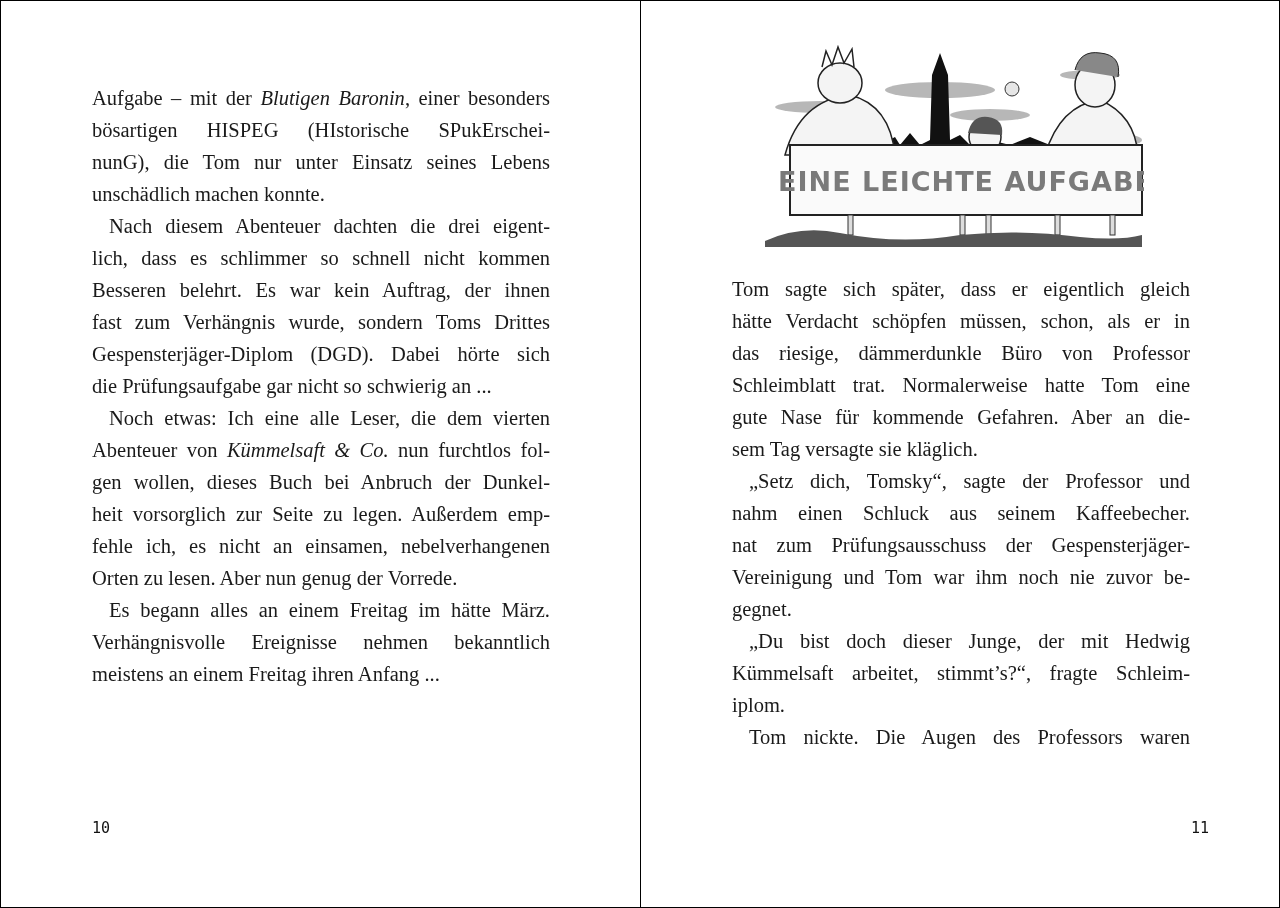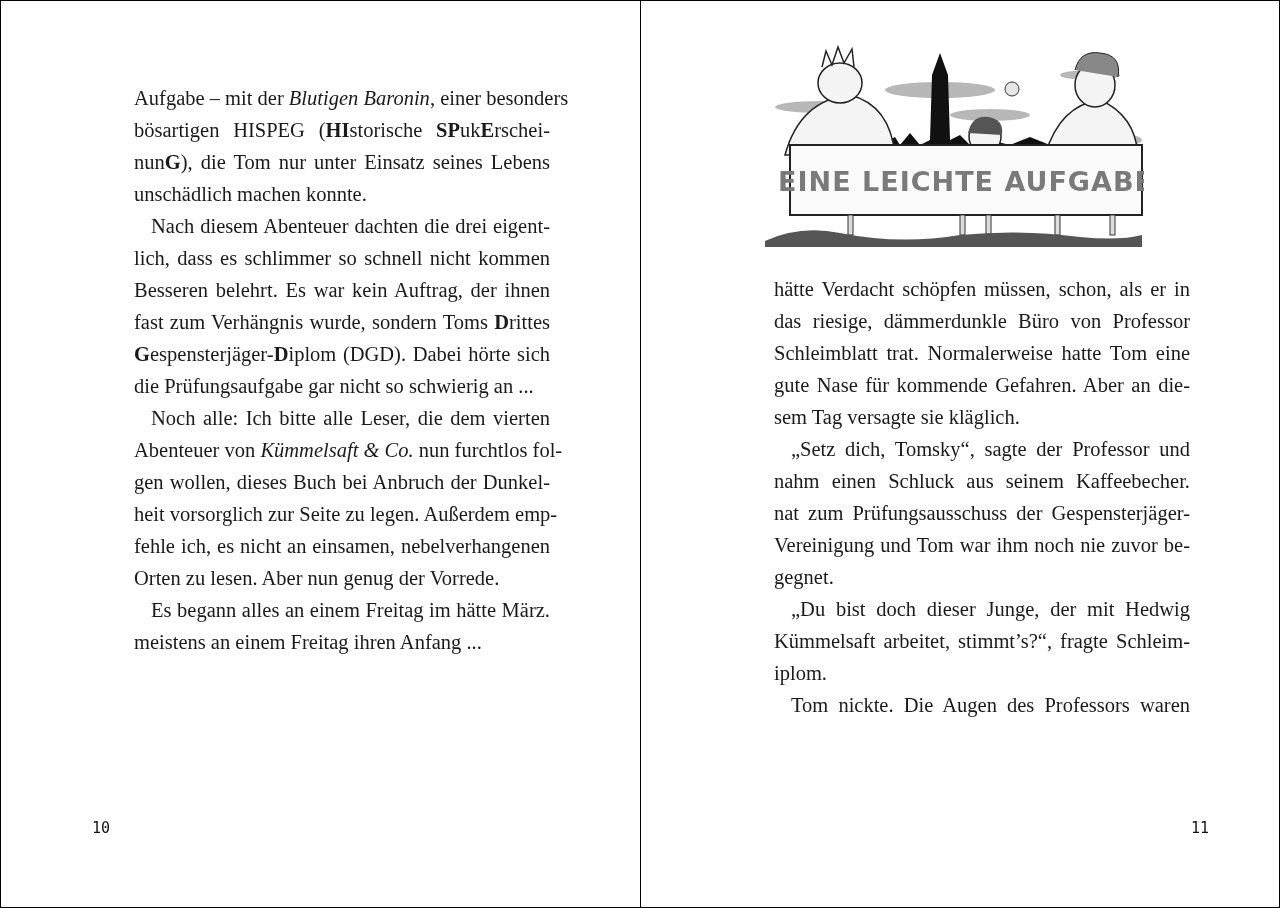--- a/index.html
+++ b/index.html
@@ -5,53 +5,54 @@
     html, body { margin:0; padding:0; background:#fff; }
     body { width:1280px; height:908px; position:relative; overflow:hidden; font-family:"Liberation Serif","DejaVu Serif",serif; color:#1a1a1a; }
     .spread { position:absolute; left:0; top:0; width:1278px; height:906px; border:1px solid #000; }
     .divider { position:absolute; left:640px; top:0; width:1px; height:908px; background:#000; }
     .page { position:absolute; top:0; height:906px; }
     .page.left { left:0; width:640px; }
     .page.right { left:641px; width:638px; }
     .text { position:absolute; font-size:20.5px; line-height:32px; text-align:justify; hyphens:manual; }
     .page.left .text { left:91px; top:81px; width:458px; }
     .page.right .text { left:90px; top:272px; width:458px; }
-    .line { display:block; height:32px; white-space:nowrap; text-align-last:justify;margin-left:42px; }
+    .line { display:block; height:32px; white-space:nowrap; text-align-last:justify; }
     .line.last { text-align-last:left; }
     .line.indent { padding-left:17px; }
     .pagenum { position:absolute; top:818px; font-family:"DejaVu Sans Mono","Liberation Mono",monospace; font-size:15px; color:#111; }
     .page.left .pagenum { left:91px; }
     .page.right .pagenum { left:549px; }
     .illustration { position:absolute; left:118px; top:44px; width:384px; height:206px; }
-    b { font-weight:bold; }
+    b { font-weight:normal; }
     i { font-style:italic; }
   </style>
 </head>
 <body>
 
 <div class="spread">
   <div class="page left">
     <div class="text" id="left-text">
         <span class="line"><span>Aufgabe – mit der </span><i>Blutigen Baronin</i><span>, einer besonders</span></span>
         <span class="line"><span>bösartigen HISPEG (</span><b>HI</b><span>storische </span><b>SP</b><span>uk</span><b>E</b><span>rschei-</span></span>
         <span class="line"><span>nun</span><b>G</b><span>), die Tom nur unter Einsatz seines Lebens</span></span>
         <span class="line last"><span>unschädlich machen konnte.</span></span>
         <span class="line indent"><span>Nach diesem Abenteuer dachten die drei eigent-</span></span>
         <span class="line"><span>lich, dass es schlimmer so schnell nicht kommen</span></span>
         <span class="line"><span>Besseren belehrt. Es war kein Auftrag, der ihnen</span></span>
         <span class="line"><span>fast zum Verhängnis wurde, sondern Toms </span><b>D</b><span>rittes</span></span>
         <span class="line"><b>G</b><span>espensterjäger-</span><b>D</b><span>iplom (DGD). Dabei hörte sich</span></span>
         <span class="line last"><span>die Prüfungsaufgabe gar nicht so schwierig an ...</span></span>
-        <span class="line indent"><span>Noch alle: Ich bitte alle Leser, die dem vierten</span></span>
+        <span class="line indent"><span>Noch etwas: Ich eine alle Leser, die dem vierten</span></span>
         <span class="line"><span>Abenteuer von </span><i>Kümmelsaft &amp; Co.</i><span> nun furchtlos fol-</span></span>
         <span class="line"><span>gen wollen, dieses Buch bei Anbruch der Dunkel-</span></span>
         <span class="line"><span>heit vorsorglich zur Seite zu legen. Außerdem emp-</span></span>
         <span class="line"><span>fehle ich, es nicht an einsamen, nebelverhangenen</span></span>
         <span class="line last"><span>Orten zu lesen. Aber nun genug der Vorrede.</span></span>
         <span class="line indent"><span>Es begann alles an einem Freitag im hätte März.</span></span>
+        <span class="line"><span>Verhängnisvolle Ereignisse nehmen bekanntlich</span></span>
         <span class="line last"><span>meistens an einem Freitag ihren Anfang  ...</span></span>
       </div>
     <div class="pagenum">10</div>
   </div>
 
   <div class="page right">
     <svg class="illustration" viewBox="0 0 384 206">
 
       <g fill="#9a9a9a" opacity="0.7">
         <ellipse cx="60" cy="62" rx="45" ry="6"></ellipse>
@@ -82,20 +83,21 @@
       <g fill="#ddd" stroke="#333" stroke-width="1">
         <rect x="88" y="170" width="5" height="20"></rect>
         <rect x="200" y="170" width="5" height="20"></rect>
         <rect x="226" y="170" width="5" height="20"></rect>
         <rect x="295" y="170" width="5" height="20"></rect>
         <rect x="350" y="170" width="5" height="20"></rect>
       </g>
       <path d="M5 196 Q40 180 80 188 Q140 200 200 190 Q260 184 320 192 Q360 196 382 190 L382 202 L5 202 Z" fill="#555"></path>
     </svg>
     <div class="text" id="right-text">
+        <span class="line"><span>Tom sagte sich später, dass er eigentlich gleich</span></span>
         <span class="line"><span>hätte Verdacht schöpfen müssen, schon, als er in</span></span>
         <span class="line"><span>das riesige, dämmerdunkle Büro von Professor</span></span>
         <span class="line"><span>Schleimblatt trat. Normalerweise hatte Tom eine</span></span>
         <span class="line"><span>gute Nase für kommende Gefahren. Aber an die-</span></span>
         <span class="line last"><span>sem Tag versagte sie kläglich.</span></span>
         <span class="line indent"><span>„Setz dich, Tomsky“, sagte der Professor und</span></span>
         <span class="line"><span>nahm einen Schluck aus seinem Kaffeebecher.</span></span>
         <span class="line"><span>nat zum Prüfungsausschuss der Gespensterjäger-</span></span>
         <span class="line"><span>Vereinigung und Tom war ihm noch nie zuvor be-</span></span>
         <span class="line last"><span>gegnet.</span></span>

